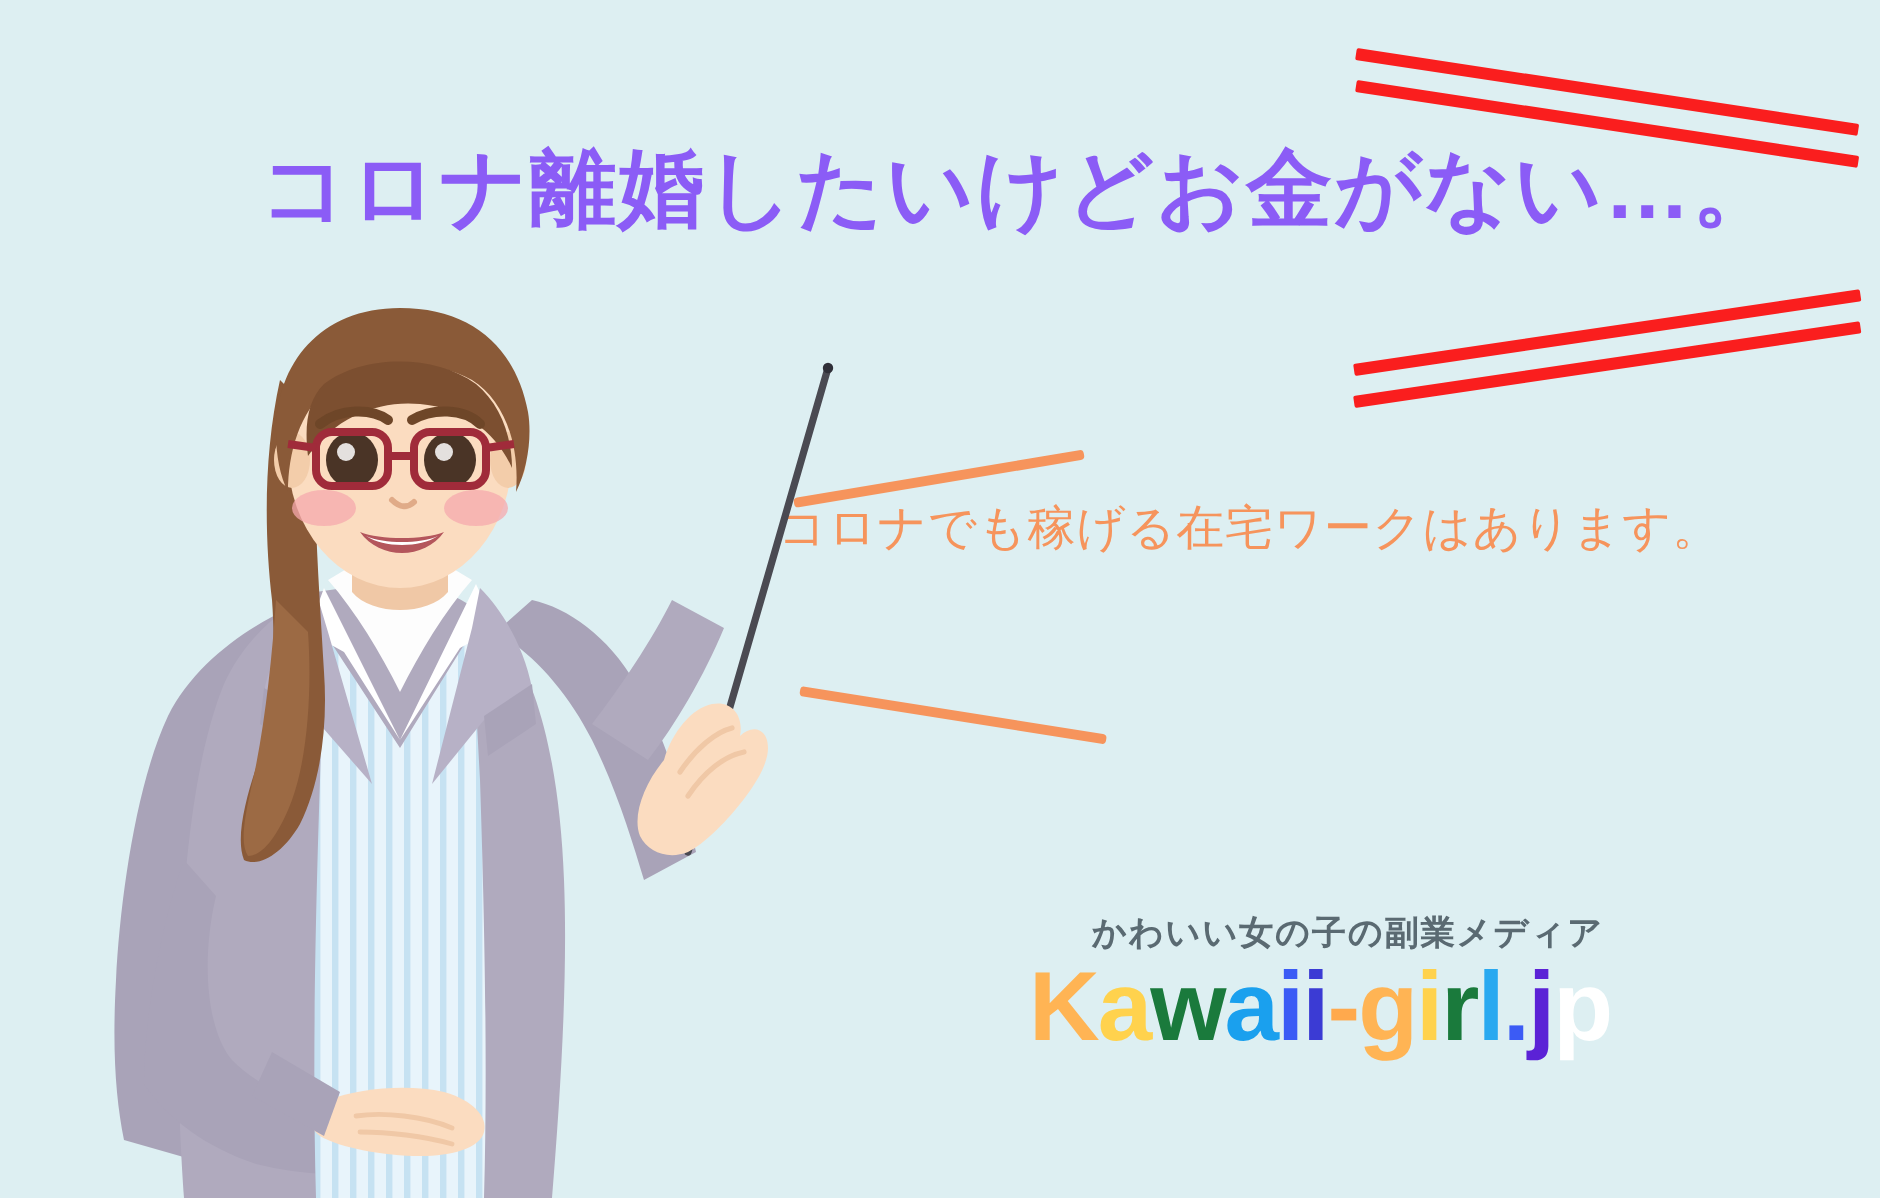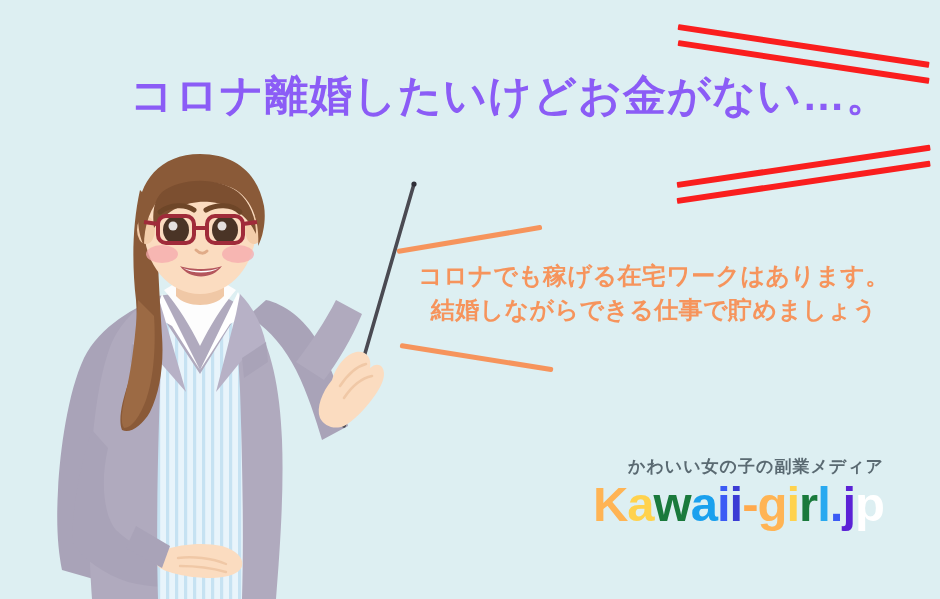--- a/index.html
+++ b/index.html
@@ -51,38 +51,37 @@
     font-weight: bold;
     letter-spacing: 1px;
     line-height: 1.1;
     white-space: nowrap;
   }
 
   
   #subcopy {
     position: absolute;
     left: 389px;
-    top: 259px;
+    top: 248px;
     width: 530px;
     color: #f6945c;
     font-size: 24px;
-    font-weight: bold;
+    font-weight: normal;
     line-height: 1.42;
     letter-spacing: 0.4px;
-    text-align: center;
   }
   #subcopy .line { display: block; white-space: nowrap; }
 
   
   #logo-block {
     position: absolute;
-    left: 464px;
+    left: 450px;
     top: 455px;
     width: 420px;
-    text-align: right;
+    text-align: center;
   }
   #logo-tagline {
     color: #5a6a72;
     font-size: 17px;
     font-weight: bold;
     letter-spacing: 1px;
     margin-left: 28px;
   }
   #logo-wordmark {
     font-size: 49px;
@@ -113,21 +112,20 @@
   <div class="speedline" id="speedline-bot-1" style="background: rgb(250, 30, 30);"></div>
   <div class="speedline" id="speedline-bot-2" style="background: rgb(250, 30, 30);"></div>
 
   <div class="accentline" id="accentline-top" style="background: rgb(246, 148, 92);"></div>
   <div class="accentline" id="accentline-bot" style="background: rgb(246, 148, 92);"></div>
 
   <div id="headline" style="color: #8b5cf6;">コロナ離婚したいけどお金がない…。</div>
 
   <div id="subcopy" style="color: rgb(246, 148, 92);">
     <span class="line">コロナでも稼げる在宅ワークはあります。</span>
-    <span class="line">結婚しながらできる仕事で貯めましょう</span>
   </div>
 
   <svg id="illustration" viewBox="0 0 400 469">
     <defs>
       <linearGradient id="stripeGrad" x1="0" y1="0" x2="1" y2="0">
         <stop offset="0%" stop-color="#cfe6f4"></stop>
         <stop offset="100%" stop-color="#e4f2fa"></stop>
       </linearGradient>
       <pattern id="blouseStripes" width="9" height="10" patternUnits="userSpaceOnUse">
         <rect width="9" height="10" fill="#e8f4fb"></rect>

